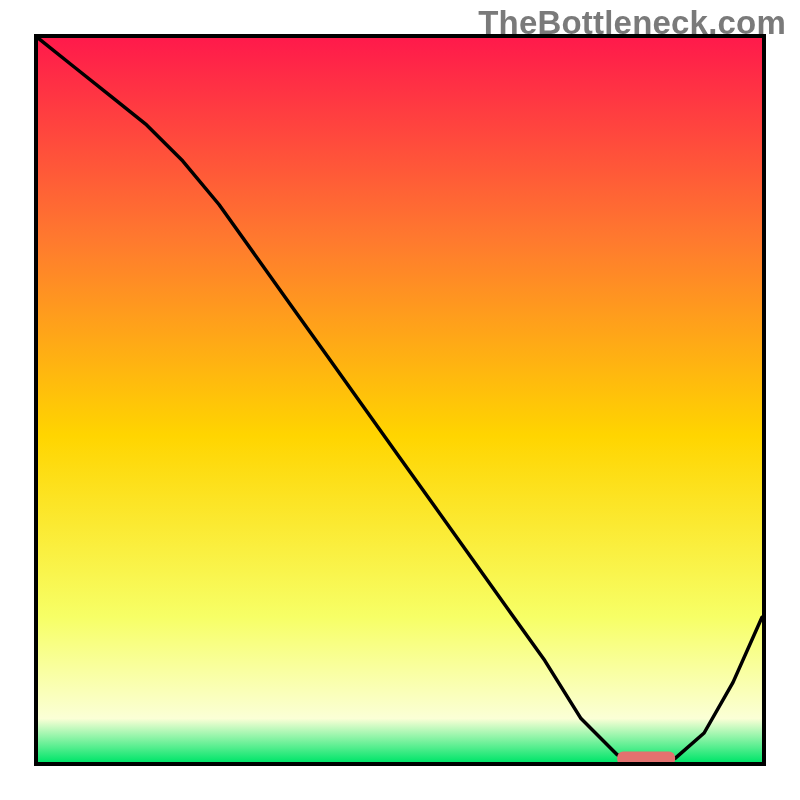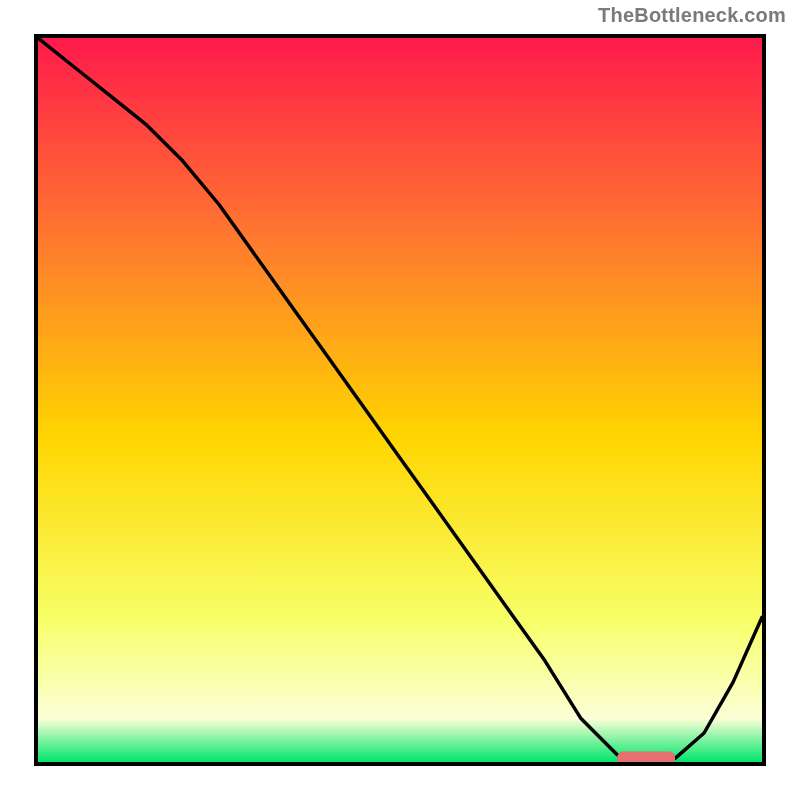--- a/index.html
+++ b/index.html
@@ -13,21 +13,21 @@
   }
   .frame {
     position: relative;
     width: 800px;
     height: 800px;
   }
   .watermark {
     position: absolute;
     top: 4px;
     right: 14px;
-    font-size: 20px;
+    font-size: 33px;
     font-weight: 600;
     color: #7a7a7a;
     letter-spacing: 0.2px;
     z-index: 10;
   }
   .plot-border {
     position: absolute;
     left: 34px;
     top: 34px;
     width: 732px;   

